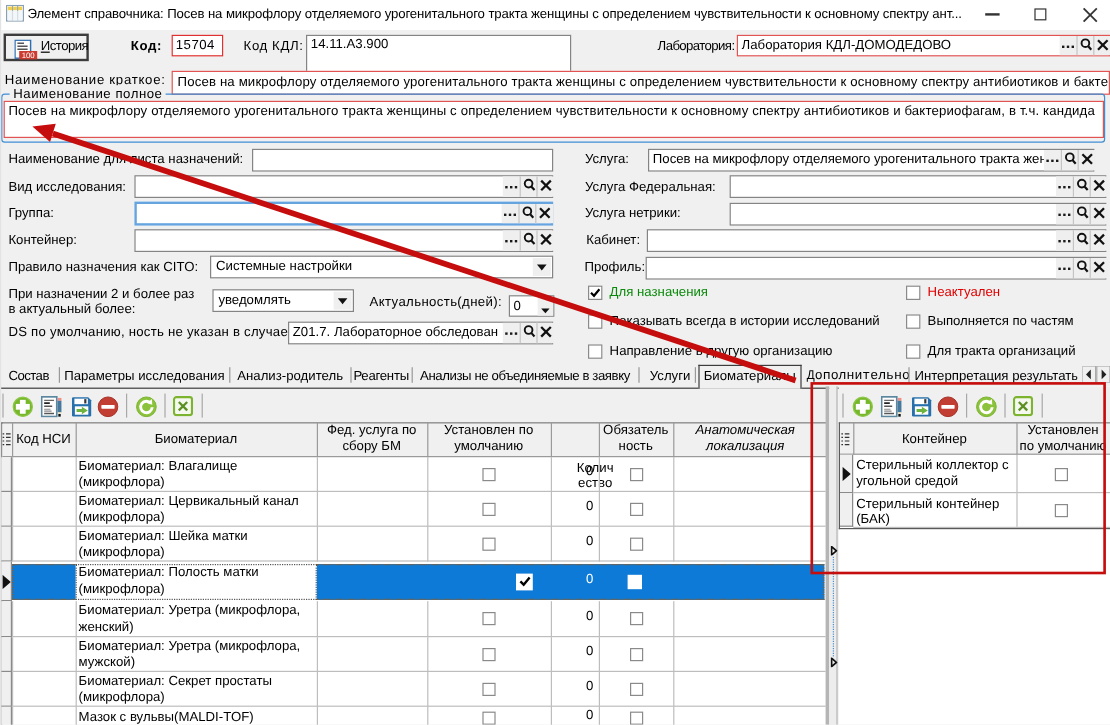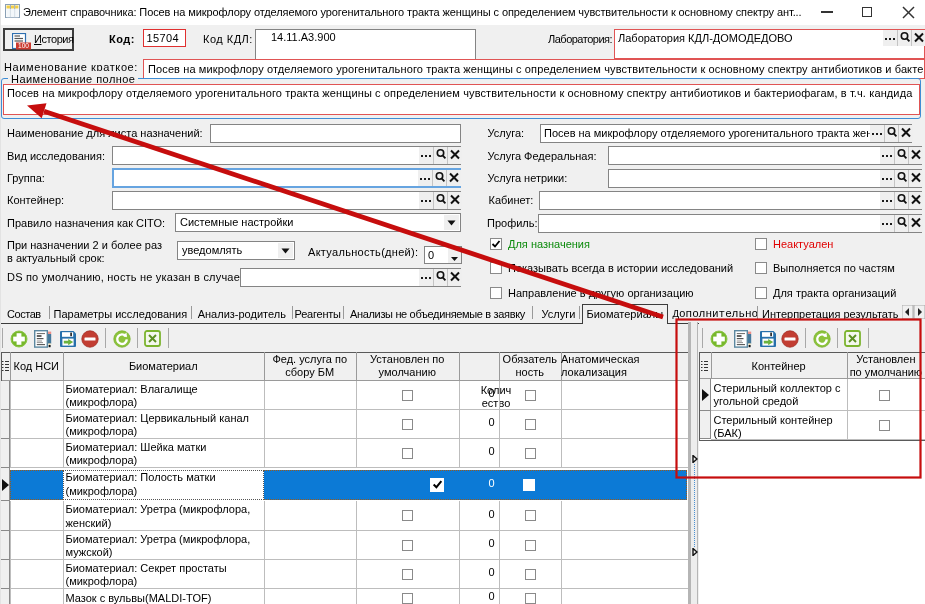--- a/index.html
+++ b/index.html
@@ -32,23 +32,23 @@
       <line x1="2.5" y1="5.5" x2="11" y2="5.5" stroke="#555" stroke-width="1.2"></line>
       <line x1="2.5" y1="8" x2="11" y2="8" stroke="#555" stroke-width="1.2"></line>
 <rect x="4" y="9.5" width="15" height="7" fill="#cc3b30"></rect>
 <text x="11.5" y="15.3" font-size="6.5" fill="#fff" text-anchor="middle" font-family="Liberation Sans">100</text>
 </svg>
 <div style="position:absolute;left:29px;top:3px;letter-spacing:-0.45px;"><span style="text-decoration:underline;">И</span>стория</div>
   </div>
 <div class="lb" style="left:109px;top:30.5px;letter-spacing:0.5px;font-weight:bold;">Код:</div>
 <div style="position:absolute;left:142.5px;top:29px;width:43px;height:18px;background:#fff;border:1px solid #e03030;box-sizing:border-box;line-height:16px;padding-left:3px;letter-spacing:0.4px;">15704</div>
 <div class="lb" style="left:203px;top:30.5px;letter-spacing:0.5px;">Код КДЛ:</div>
-<div style="position:absolute;left:255px;top:29px;width:221px;height:32px;background:#fff;border:1px solid #848484;box-sizing:border-box;line-height:15.5px;padding-left:15px;white-space:nowrap;overflow:hidden;">14.11.А3.900</div>
+<div style="position:absolute;left:255px;top:29px;width:221px;height:32px;background:#fff;border:1px solid #848484;box-sizing:border-box;line-height:15.5px;padding-left:3px;white-space:nowrap;overflow:hidden;">14.11.А3.900</div>
 <div class="lb" style="left:548px;top:30.5px;letter-spacing:-0.5px;">Лаборатория:</div>
-<div style="position:absolute;left:614px;top:29px;width:311px;height:30px;background:#fff;border:1px solid #e05454;box-sizing:border-box;">
+<div style="position:absolute;left:614px;top:29px;width:311px;height:18px;background:#fff;border:1px solid #e05454;box-sizing:border-box;">
     <div style="position:absolute;left:3px;top:0;width:263px;height:16px;line-height:16px;white-space:nowrap;overflow:hidden;">Лаборатория КДЛ-ДОМОДЕДОВО</div>
     <div style="position:absolute;left:268px;top:0;width:14px;height:16px;background:#efefef;text-align:center;"><svg width="12" height="14" viewBox="0 0 12 14">
         <g fill="#1a1a1a">
           <rect x="1" y="8" width="2" height="2"></rect>
           <rect x="5" y="8" width="2" height="2"></rect>
           <rect x="9" y="8" width="2" height="2"></rect>
         </g>
       </svg></div>
     <div style="position:absolute;left:282px;top:0;width:14px;height:16px;background:#efefef;border-left:1px solid #c4c4c4;text-align:center;"><svg width="12" height="14" viewBox="0 0 12 14">
         <circle cx="5.5" cy="6" r="3.2" fill="none" stroke="#111" stroke-width="1.6"></circle>
@@ -128,32 +128,33 @@
           <line x1="2" y1="3.5" x2="10" y2="11.5"></line>
           <line x1="10" y1="3.5" x2="2" y2="11.5"></line>
         </g>
       </svg></div>
   </div>
 <div class="lb" style="left:7px;top:214.5px;">Правило назначения как CITO:</div>
 <div style="position:absolute;left:175px;top:213px;width:286px;height:19px;background:#fff;border:1px solid #848484;box-sizing:border-box;line-height:17px;padding-left:4px;white-space:nowrap;overflow:hidden;">Системные настройки<div style="position:absolute;right:1px;top:1px;width:15px;height:15px;background:#efefef;text-align:center;"><svg width="11" height="15" viewBox="0 0 11 15">
         <polygon points="1.5,5.5 9.5,5.5 5.5,10.5" fill="#111"></polygon>
       </svg></div></div>
 <div class="lb" style="left:7px;top:236.5px;">При назначении 2 и более раз</div>
-<div class="lb" style="left:7px;top:249.5px;">в актуальный срок:</div>
+<div class="lb" style="left:7px;top:249.5px;">в актуальный более:</div>
 <div style="position:absolute;left:177px;top:241px;width:118px;height:19px;background:#fff;border:1px solid #848484;box-sizing:border-box;line-height:17px;padding-left:4px;white-space:nowrap;overflow:hidden;">уведомлять<div style="position:absolute;right:1px;top:1px;width:15px;height:15px;background:#efefef;text-align:center;"><svg width="11" height="15" viewBox="0 0 11 15">
         <polygon points="1.5,5.5 9.5,5.5 5.5,10.5" fill="#111"></polygon>
       </svg></div></div>
 <div class="lb" style="left:308px;top:243.5px;letter-spacing:0.3px;">Актуальность(дней):</div>
 <div style="position:absolute;left:424px;top:246px;width:38px;height:18px;background:#fff;border:1px solid #848484;box-sizing:border-box;line-height:16px;padding-left:3px;">0
 <div style="position:absolute;right:0px;top:0px;width:13px;height:16px;background:#efefef;">
 <svg width="13" height="16" viewBox="0 0 13 16">
         <polygon points="3,10 10,10 6.5,14" fill="#111"></polygon>
       </svg></div></div>
 <div class="lb" style="left:7px;top:269px;letter-spacing:0.2px;">DS по умолчанию, ность не указан в случае:</div>
 <div style="position:absolute;left:240px;top:267.5px;width:221px;height:19.0px;background:#fff;border:1px solid #848484;box-sizing:border-box;">
+    <div style="position:absolute;left:3px;top:0;width:172px;height:17.0px;line-height:17.0px;white-space:nowrap;overflow:hidden;">Z01.7. Лабораторное обследован</div>
     <div style="position:absolute;left:178px;top:0;width:14px;height:17.0px;background:#efefef;text-align:center;"><svg width="12" height="14" viewBox="0 0 12 14">
         <g fill="#1a1a1a">
           <rect x="1" y="8" width="2" height="2"></rect>
           <rect x="5" y="8" width="2" height="2"></rect>
           <rect x="9" y="8" width="2" height="2"></rect>
         </g>
       </svg></div>
     <div style="position:absolute;left:192px;top:0;width:14px;height:17.0px;background:#efefef;border-left:1px solid #c4c4c4;text-align:center;"><svg width="12" height="14" viewBox="0 0 12 14">
         <circle cx="5.5" cy="6" r="3.2" fill="none" stroke="#111" stroke-width="1.6"></circle>
         <line x1="7.9" y1="8.6" x2="10.4" y2="11.4" stroke="#111" stroke-width="1.8"></line>
@@ -356,21 +357,21 @@
 <div class="abs" style="left:62.5px;top:359.5px;width:201.5px;text-align:center;">Биоматериал</div>
 <div class="abs" style="left:264px;top:351.5px;width:1px;height:29.0px;background:#9a9a9a;"></div>
 <div class="abs" style="left:264px;top:353.0px;width:91.5px;text-align:center;line-height:13px;">Фед. услуга по<br>сбору БМ</div>
 <div class="abs" style="left:355.5px;top:351.5px;width:1px;height:29.0px;background:#9a9a9a;"></div>
 <div class="abs" style="left:355.5px;top:353.0px;width:103.5px;text-align:center;line-height:13px;">Установлен по<br>умолчанию</div>
 <div class="abs" style="left:459px;top:351.5px;width:1px;height:29.0px;background:#9a9a9a;"></div>
 <div class="abs" style="left:478px;top:353.0px;width:36px;text-align:center;line-height:13px;margin-top:31px;">Колич<br>ество</div>
 <div class="abs" style="left:498.5px;top:351.5px;width:1px;height:29.0px;background:#9a9a9a;"></div>
 <div class="abs" style="left:498.5px;top:353.0px;width:62.5px;text-align:center;line-height:13px;">Обязатель<br>ность</div>
 <div class="abs" style="left:561px;top:351.5px;width:1px;height:29.0px;background:#9a9a9a;"></div>
-<div class="abs" style="left:561px;top:353.0px;width:120px;line-height:13px;">Анатомическая<br>локализация</div>
+<div class="abs" style="left:561px;top:353.0px;width:120px;text-align:center;line-height:13px;font-style:italic;">Анатомическая<br>локализация</div>
 <svg class="abs" style="left:2px;top:359.5px;" width="7" height="12" viewBox="0 0 7 12">
     <g stroke="#333" stroke-width="1">
       <line x1="0" y1="1.5" x2="1.5" y2="1.5"></line>
       <line x1="3" y1="1.5" x2="7" y2="1.5"></line>
       <line x1="0" y1="4.5" x2="1.5" y2="4.5"></line>
       <line x1="3" y1="4.5" x2="7" y2="4.5"></line>
       <line x1="0" y1="7.5" x2="1.5" y2="7.5"></line>
       <line x1="3" y1="7.5" x2="7" y2="7.5"></line>
       <line x1="0" y1="10.5" x2="1.5" y2="10.5"></line>
       <line x1="3" y1="10.5" x2="7" y2="10.5"></line>

